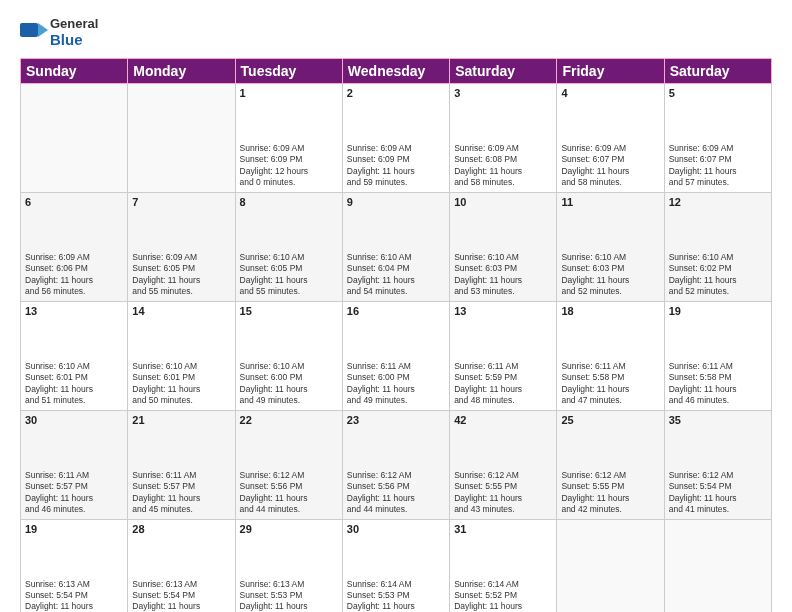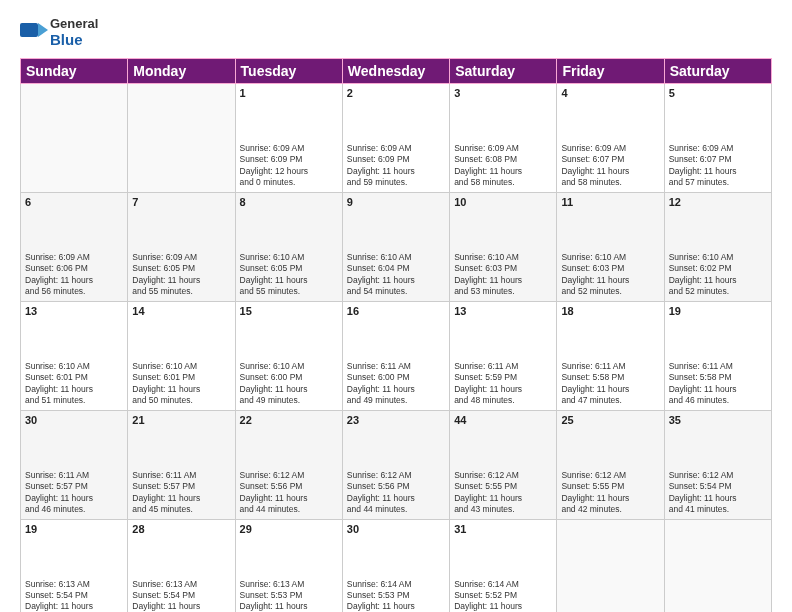--- a/index.html
+++ b/index.html
@@ -286,21 +286,21 @@
 and 44 minutes.</div>
           </td>
           <td>
             <span class="day-num">23</span>
             <div class="day-info" style="white-space: pre-line;">Sunrise: 6:12 AM
 Sunset: 5:56 PM
 Daylight: 11 hours
 and 44 minutes.</div>
           </td>
           <td>
-            <span class="day-num">44</span>
+            <span class="day-num">42</span>
             <div class="day-info" style="white-space: pre-line;">Sunrise: 6:12 AM
 Sunset: 5:55 PM
 Daylight: 11 hours
 and 43 minutes.</div>
           </td>
           <td>
             <span class="day-num">25</span>
             <div class="day-info" style="white-space: pre-line;">Sunrise: 6:12 AM
 Sunset: 5:55 PM
 Daylight: 11 hours

